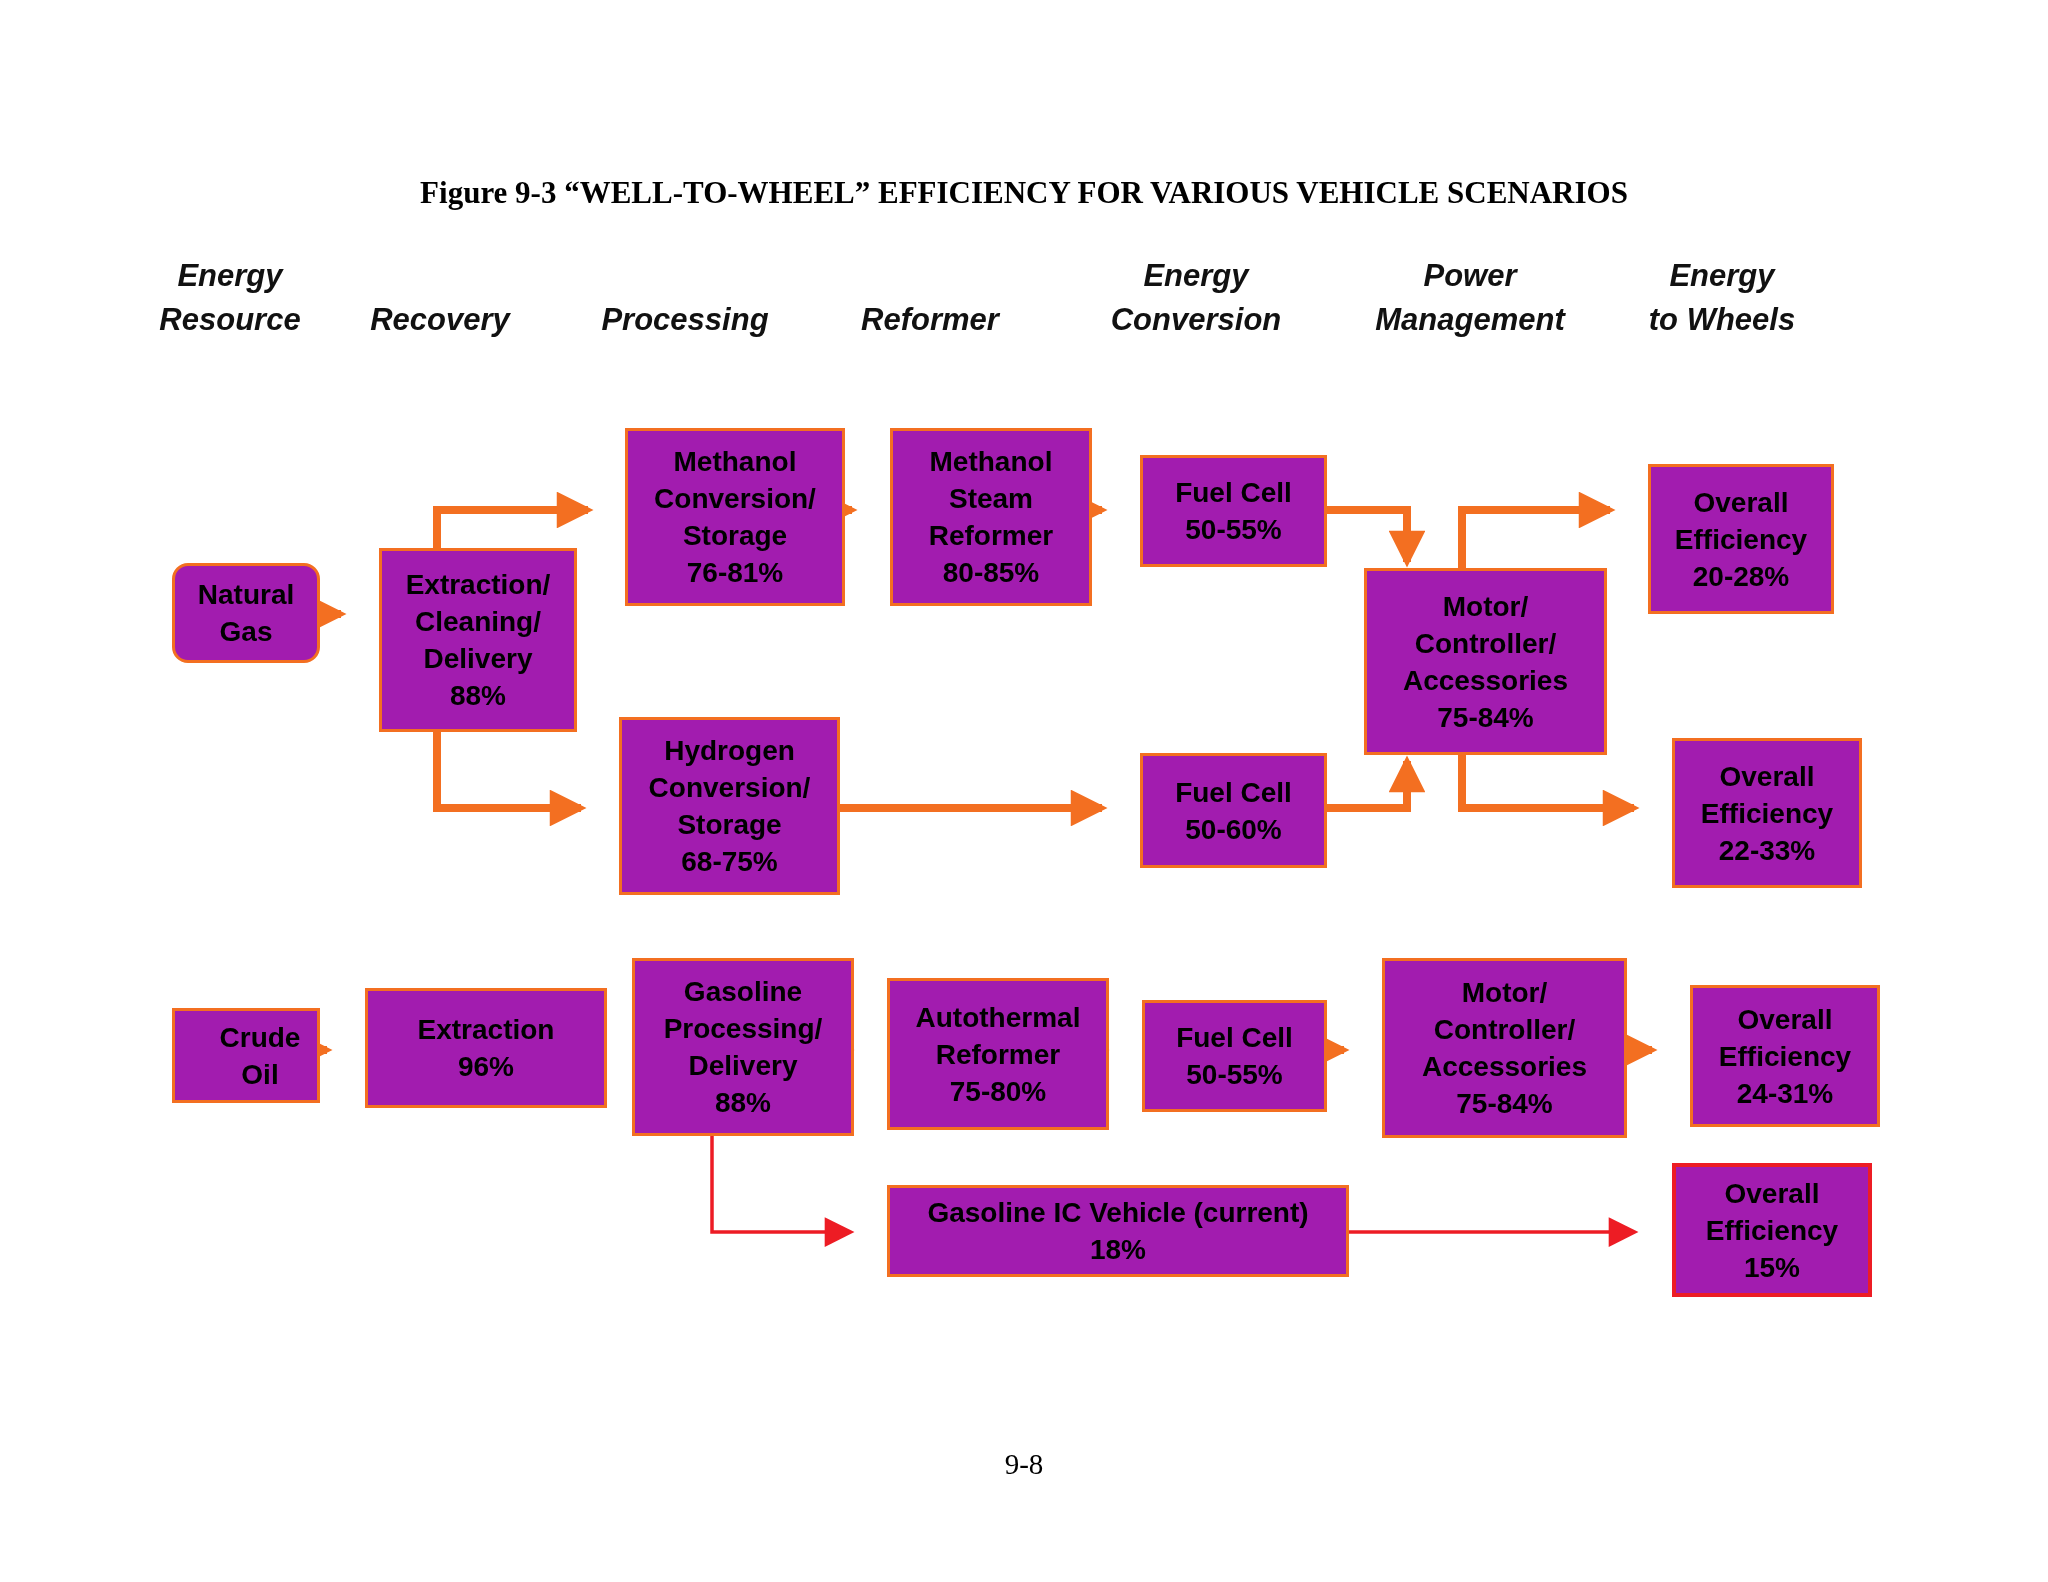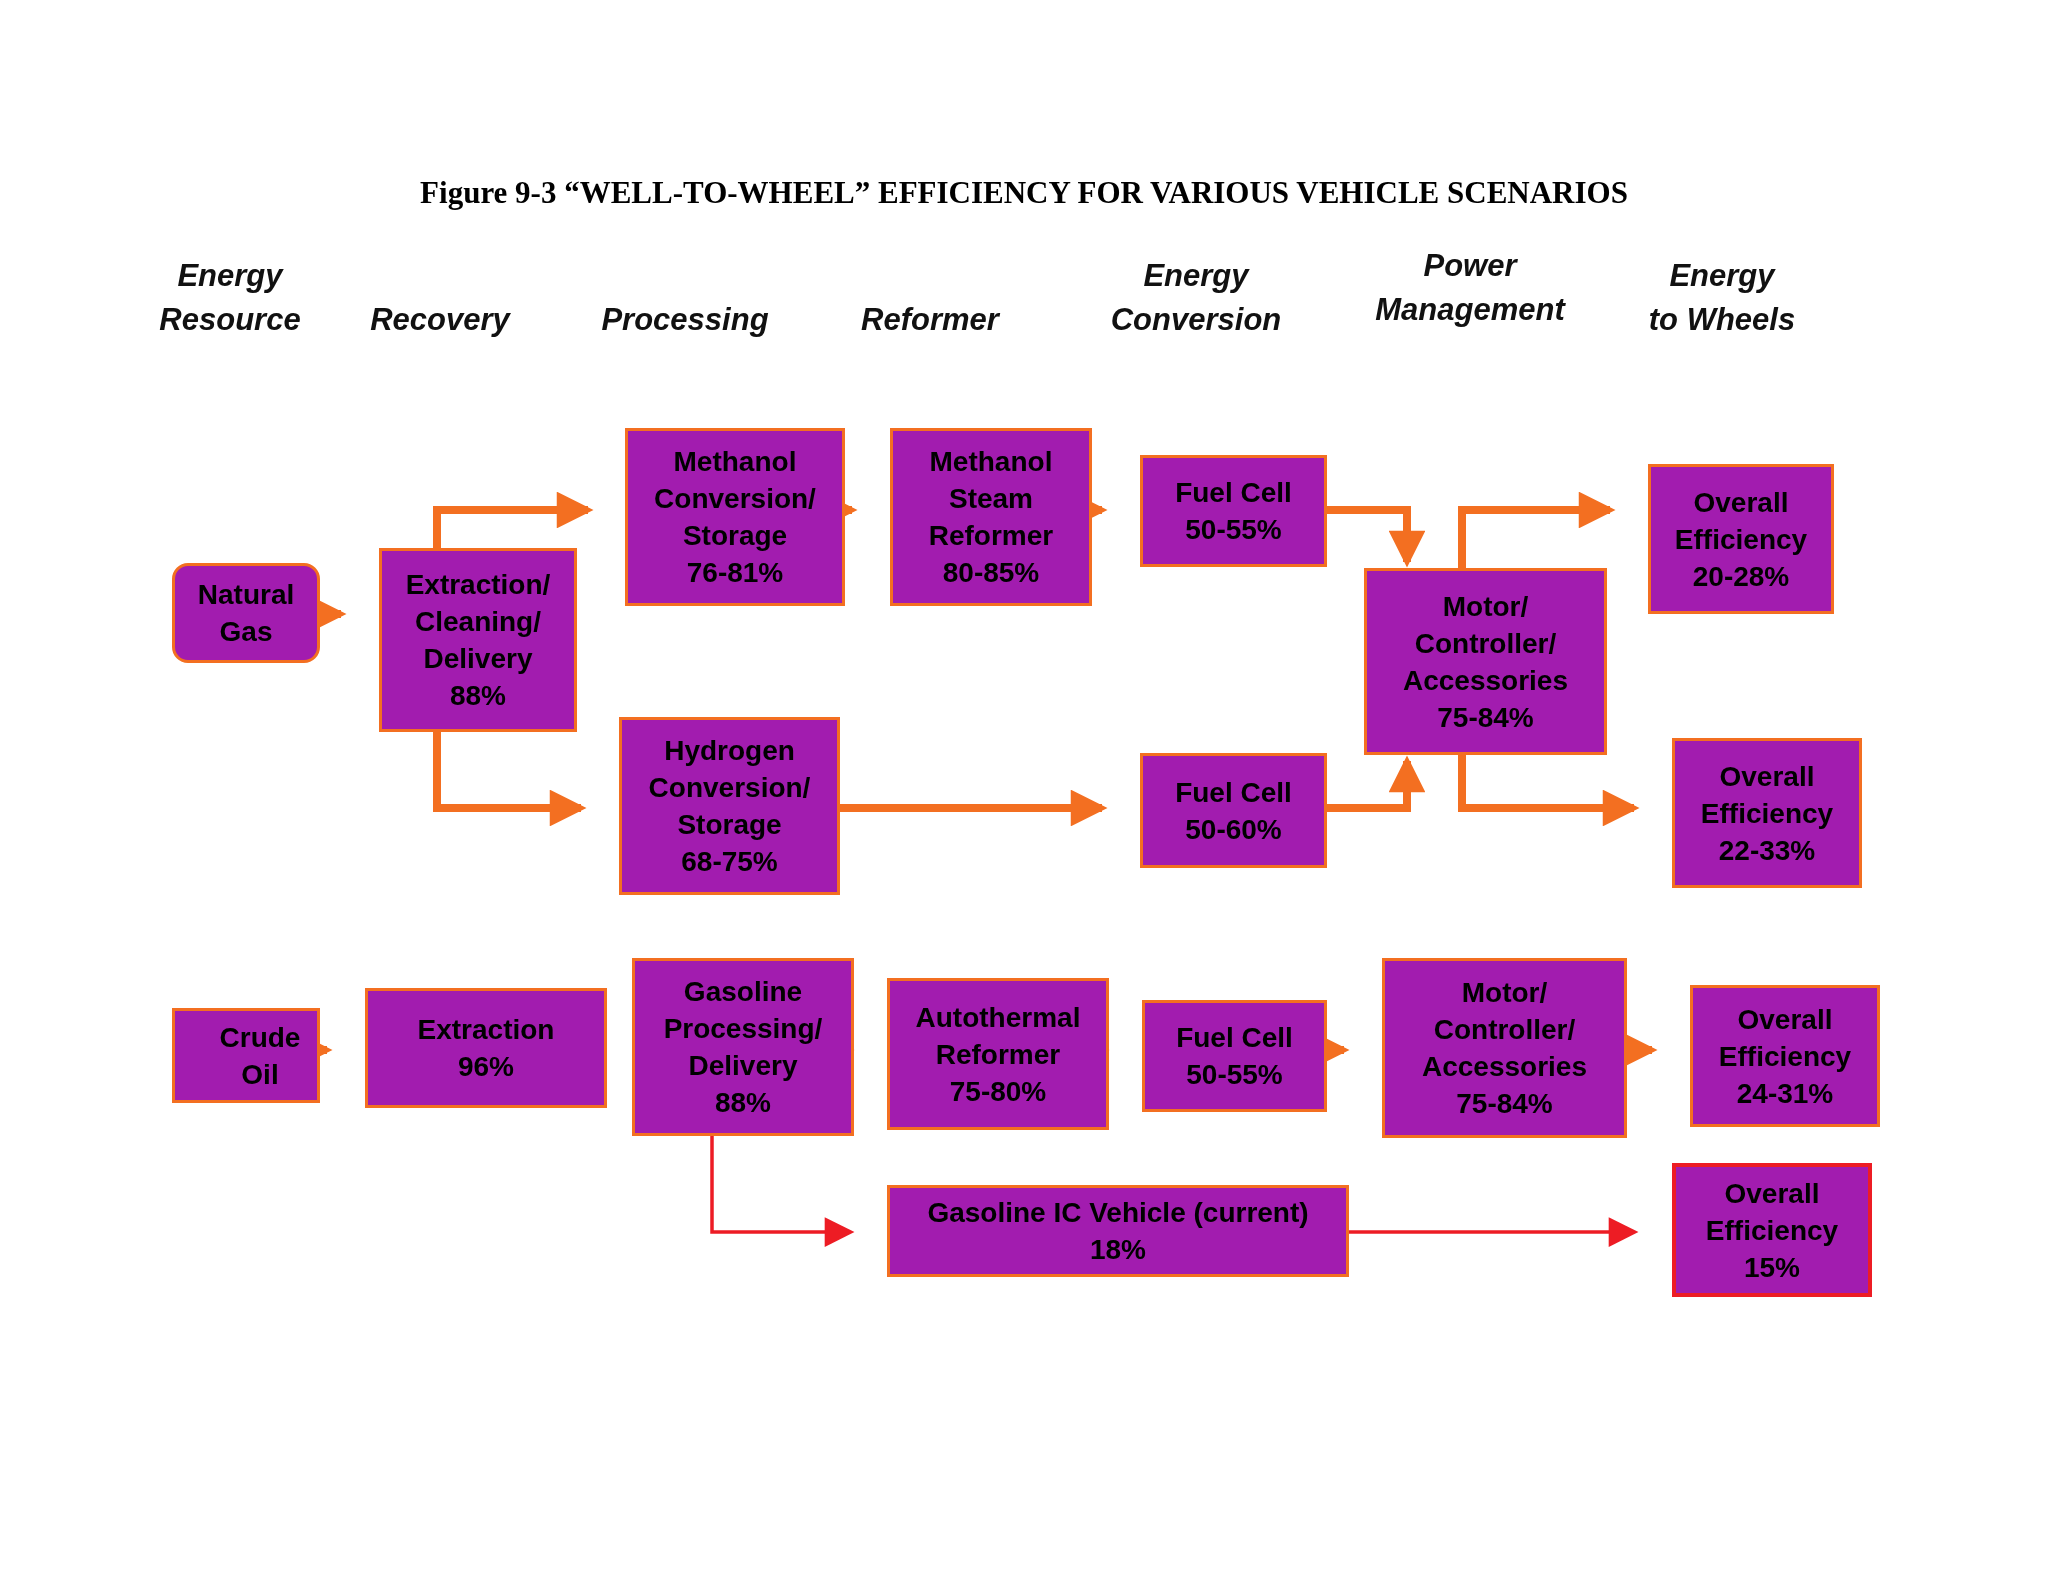--- a/index.html
+++ b/index.html
@@ -15,21 +15,21 @@
   .colhead {
     position:absolute; width:280px; text-align:center;
     font:bold italic 31px/44px "Liberation Sans", sans-serif;
     color:#111; white-space:pre-line;
   }
   #h-energy-resource   { left:90px;   top:254px; }
   #h-recovery          { left:300px;  top:298px; }
   #h-processing        { left:545px;  top:298px; }
   #h-reformer          { left:790px;  top:298px; }
   #h-energy-conversion { left:1056px; top:254px; }
-  #h-power-management  { left:1330px; top:244px; }
+  #h-power-management  { left:1330px; top:254px; }
   #h-energy-to-wheels  { left:1582px; top:254px; }
 
   .node {
     position:absolute; box-sizing:border-box; background:#a21caf;
     border:3px solid var(--orange);
     display:flex; align-items:center; justify-content:center;
     text-align:center; color:#000; white-space:pre-line;
     font:bold 28px/37px "Liberation Sans", sans-serif;
     z-index:2;
     margin-left:32px;
@@ -167,14 +167,15 @@
 75-84%</div>
   <div class="node" id="n-overall-gasoline">Overall
 Efficiency
 24-31%</div>
   <div class="node" id="n-ic-vehicle">Gasoline IC Vehicle (current)
 18%</div>
   <div class="node" id="n-overall-ic">Overall
 Efficiency
 15%</div>
 
+  <div id="page-num">9-8</div>
 
 </div>
 
 </body></html>

